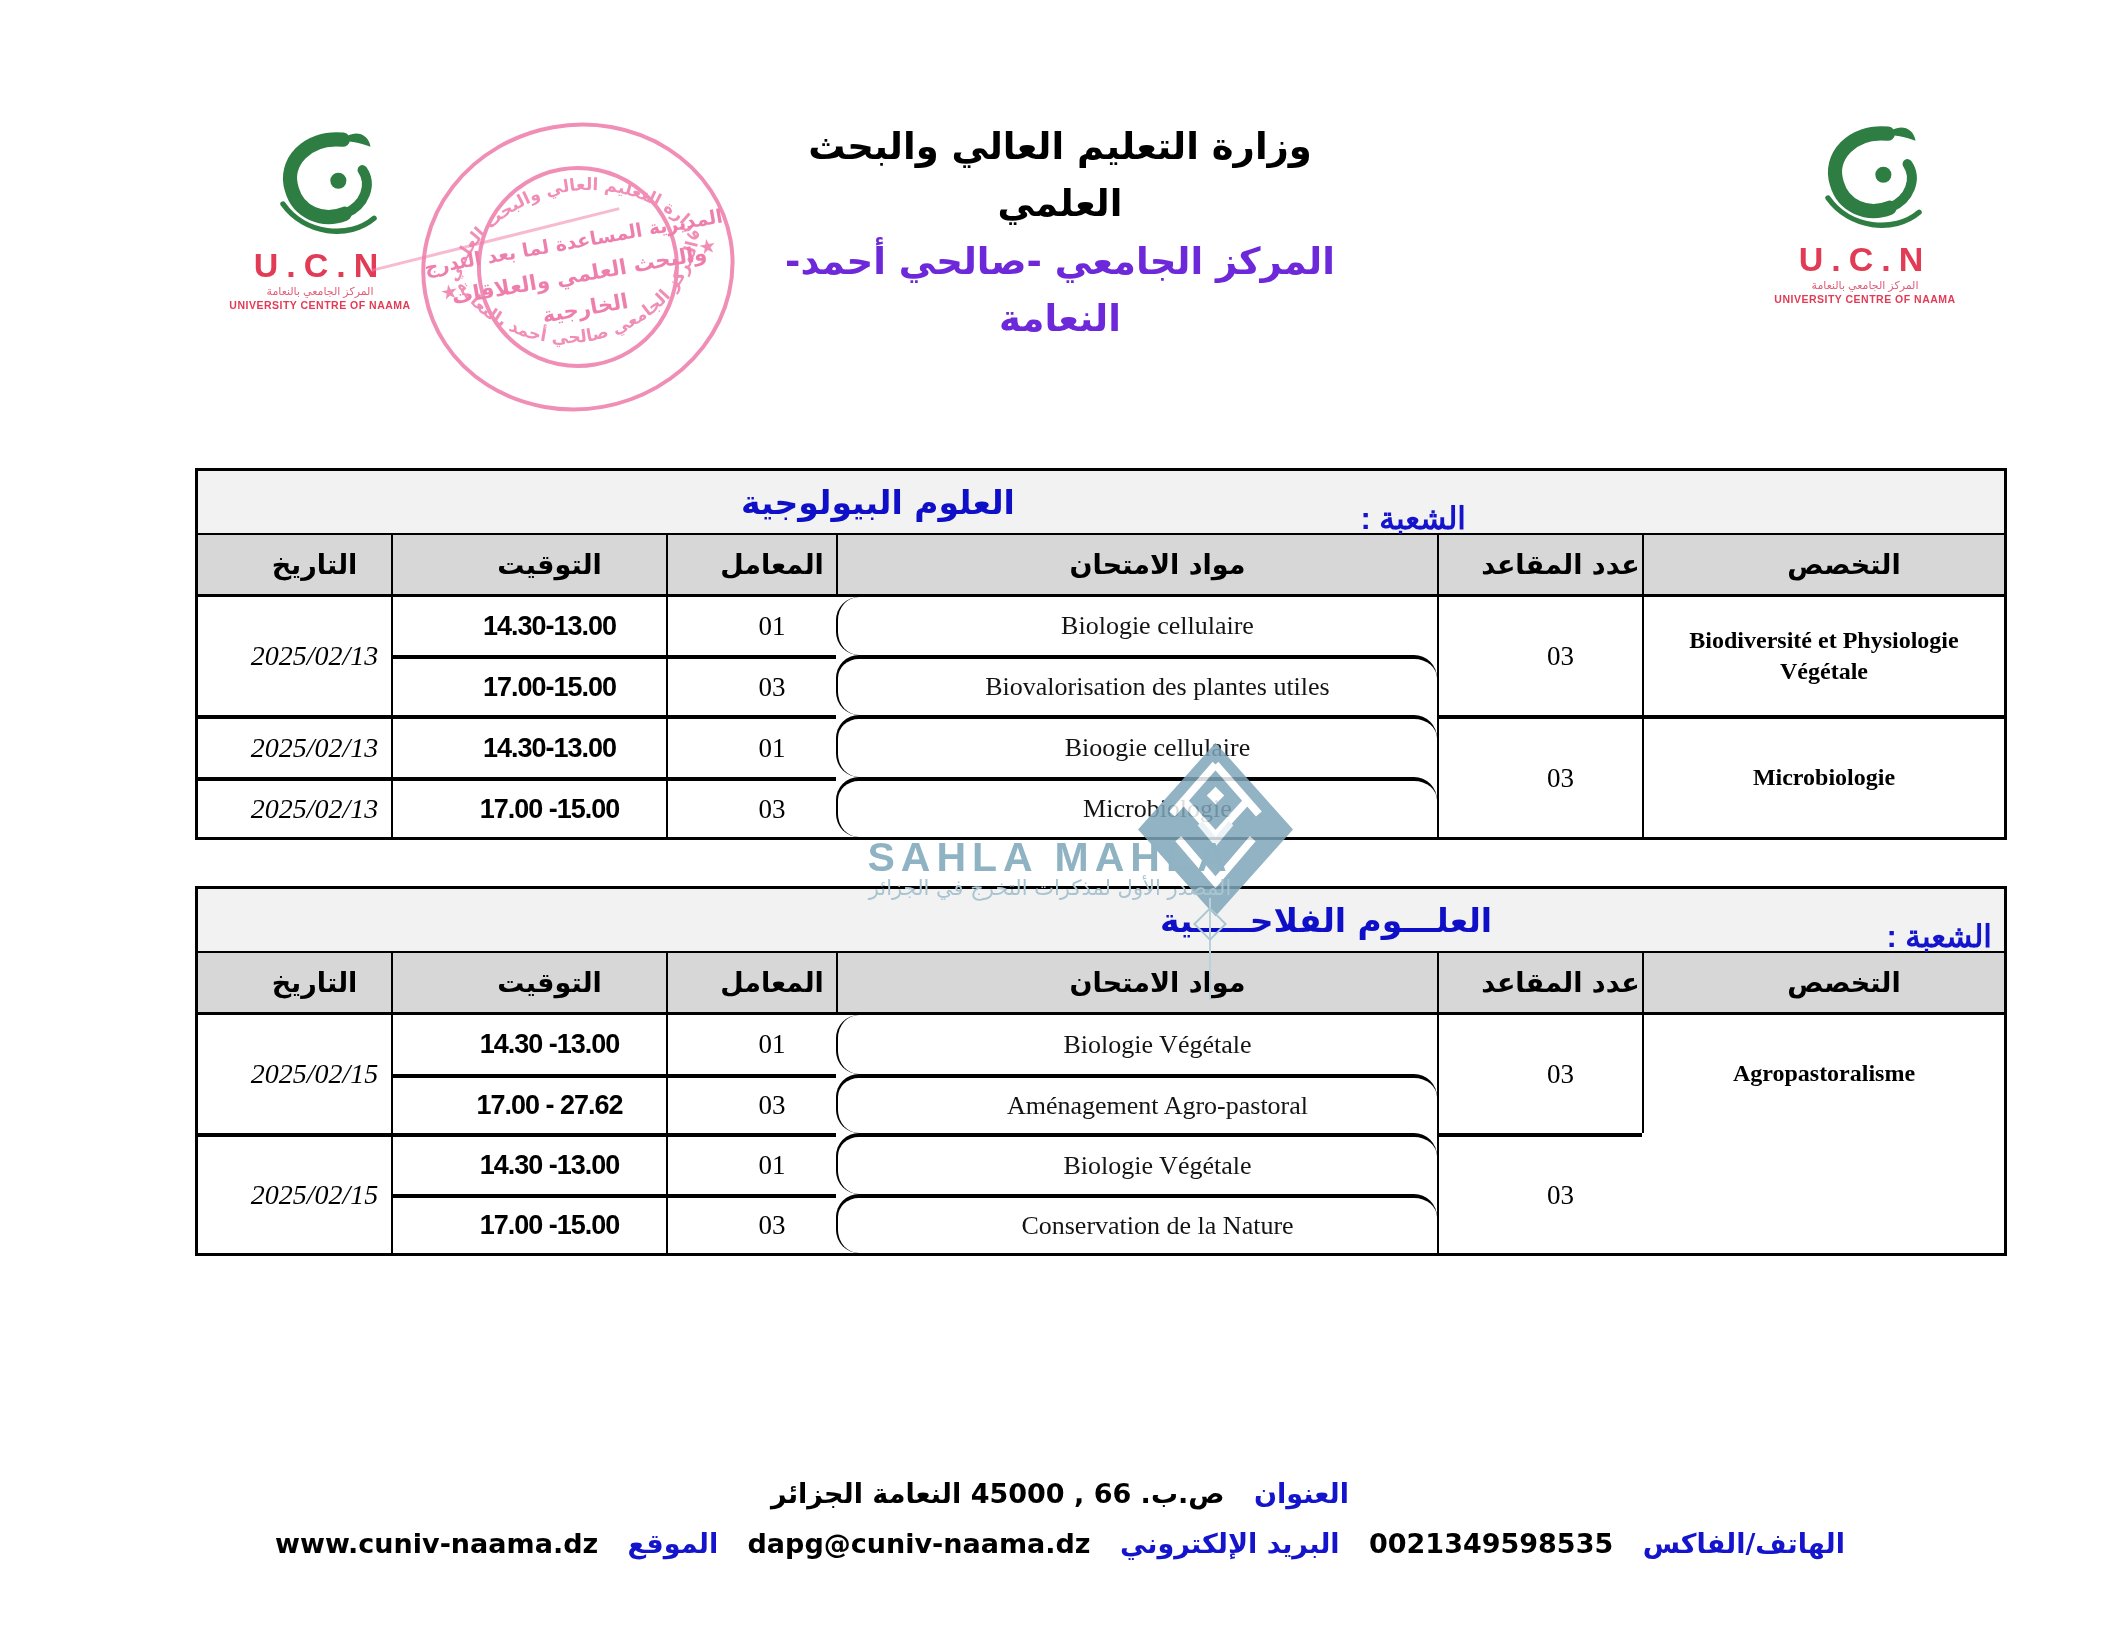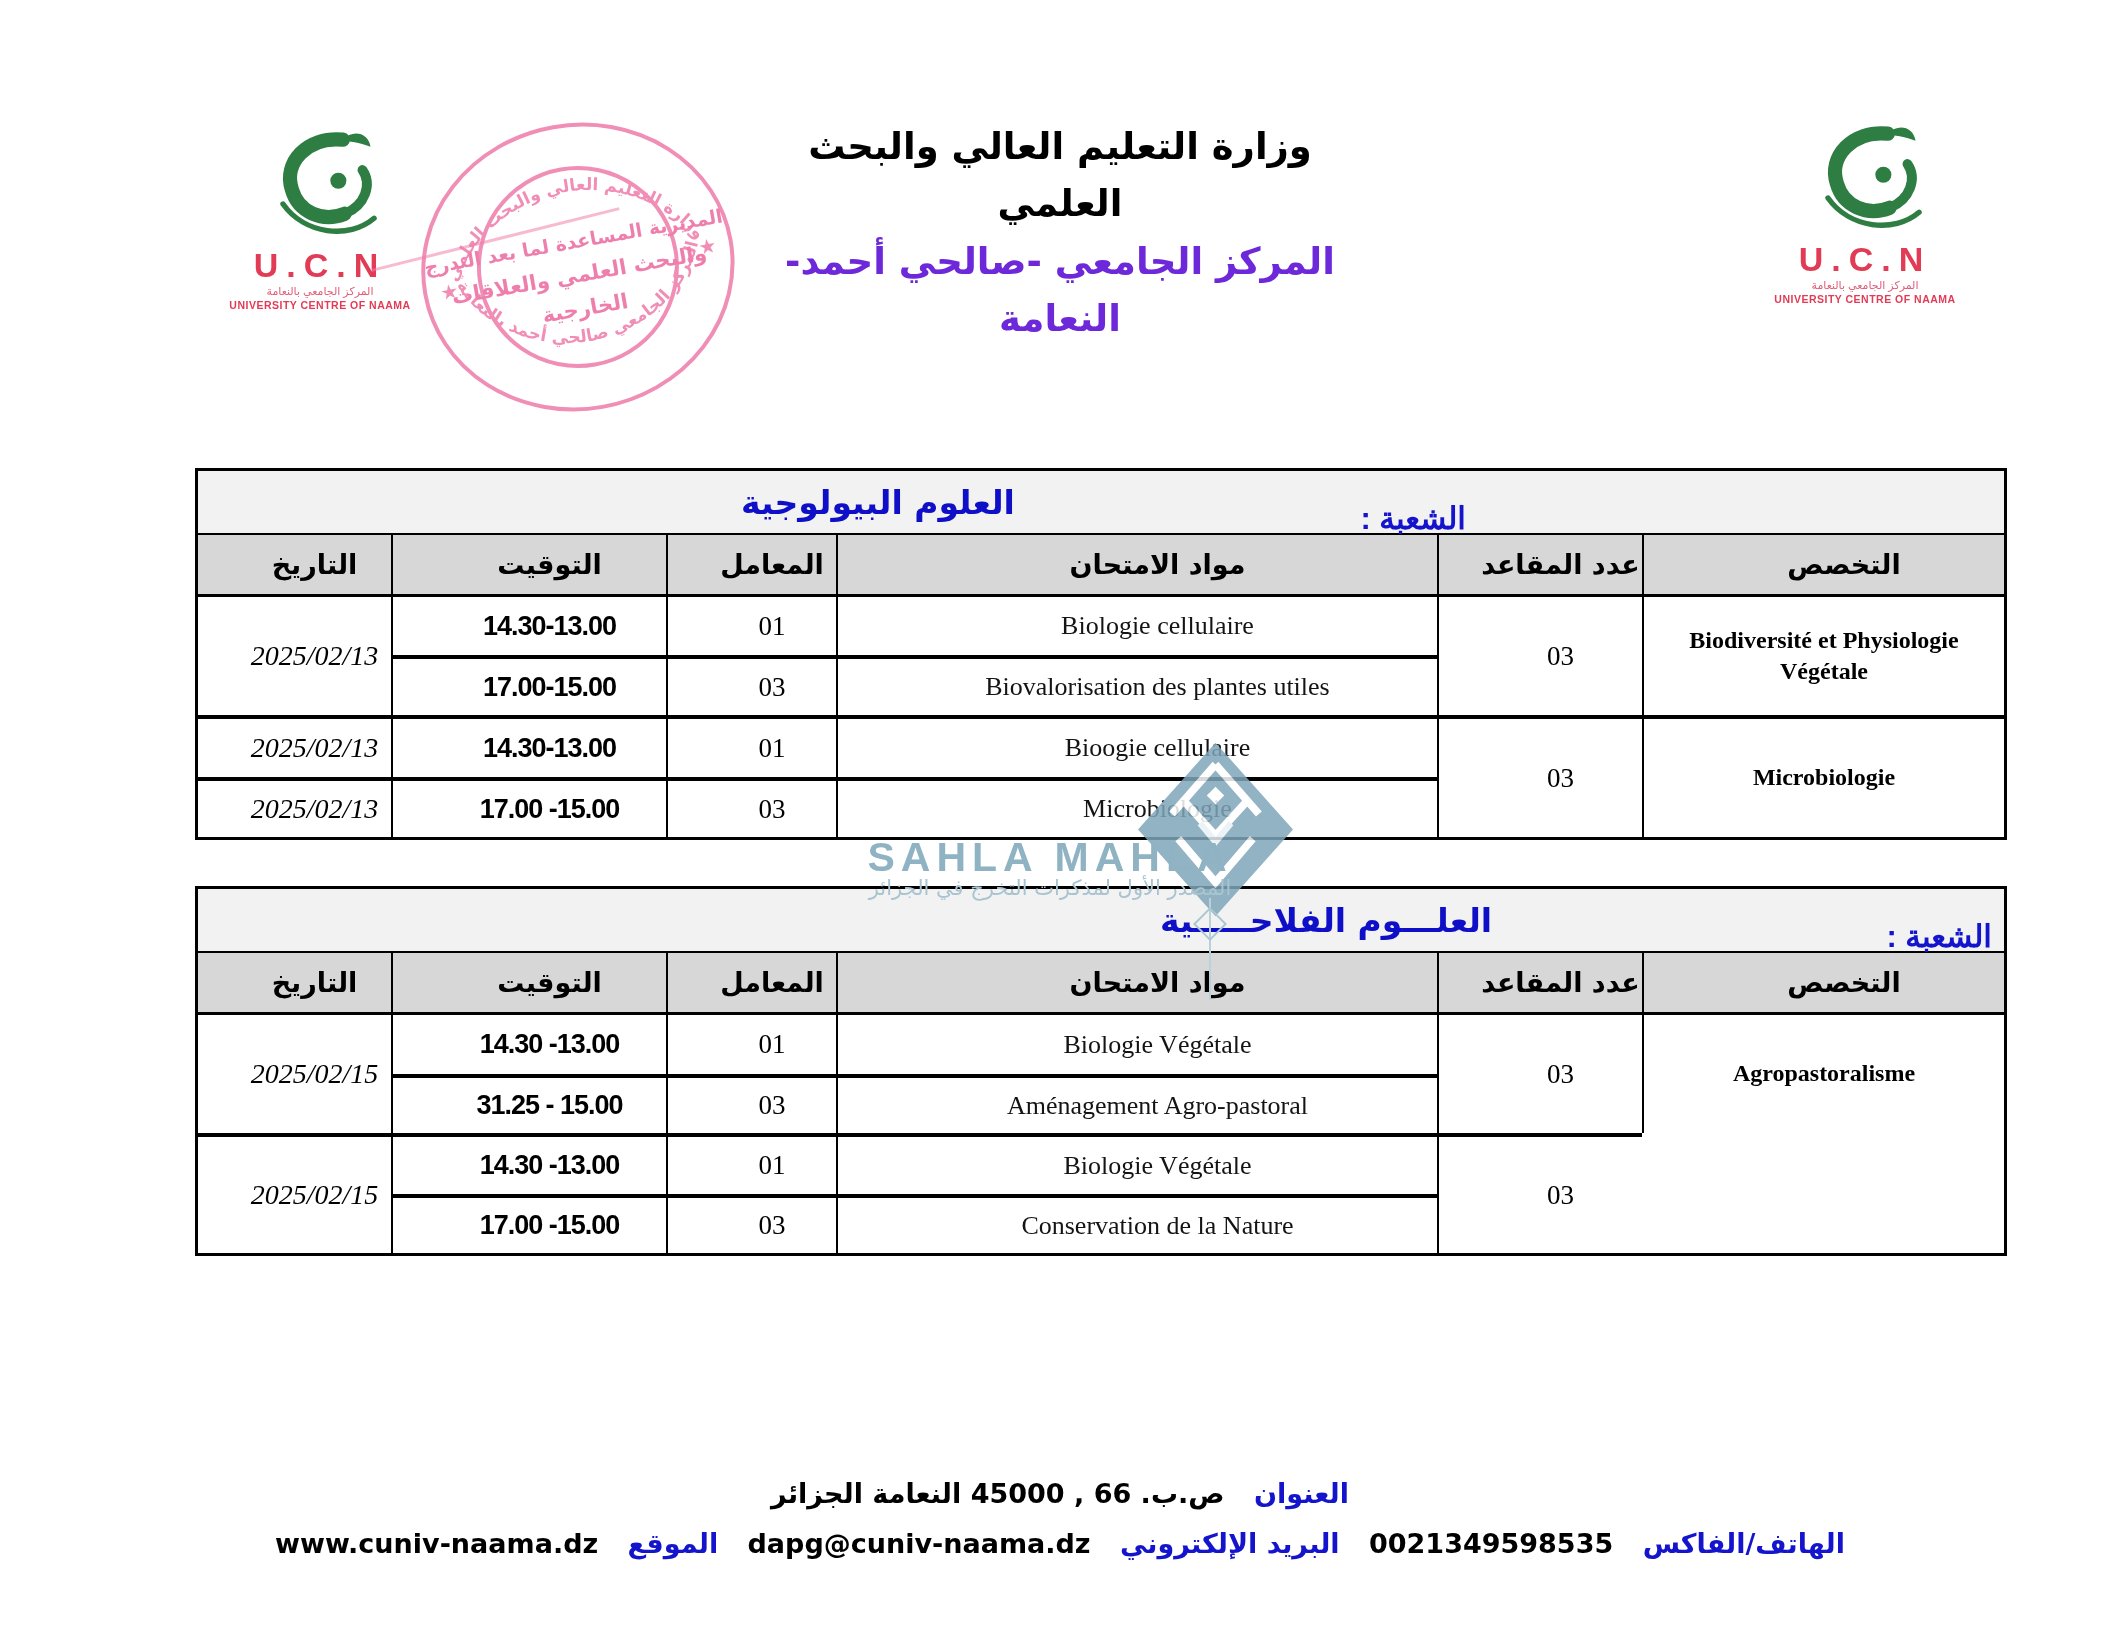--- a/index.html
+++ b/index.html
@@ -54,21 +54,21 @@
   .t1 .sec-title{left:470px;}
   .t2 .sec-label{right:12px;}
   .t2 .sec-title{left:918px;}
 
   .hd{background:#d7d7d7;border-bottom:3px solid #000;font-weight:bold;font-size:27px;
       direction:rtl;font-family:"DejaVu Sans",sans-serif;}
 
   .date{font-family:"Liberation Serif",serif;font-style:italic;font-size:28px;}
   .time{font-family:"Liberation Sans",sans-serif;font-weight:bold;font-size:27px;letter-spacing:-1px;}
   .coeff{font-family:"Liberation Serif",serif;font-size:27px;}
-  .subj{font-family:"Liberation Serif",serif;font-size:26px;color:#141414;}
+  .subj{font-family:"Liberation Serif",serif;font-size:26px;color:#141414;border-radius:23px;}
   .seats{font-family:"Liberation Serif",serif;font-size:27px;}
   .spec{font-family:"Liberation Serif",serif;font-weight:bold;font-size:24px;line-height:1.3;padding:0 14px;}
 
   
   .footer-line{position:absolute;left:0;width:2120px;text-align:center;direction:rtl;
                font-weight:bold;font-size:27px;font-family:"DejaVu Sans",sans-serif;}
   .footer-1{top:1478px;}
   .footer-2{top:1528px;}
   .footer-line .lbl{color:#1414cc;margin:0 10px;}
   .footer-line .val{color:#000;margin:0 10px;}
@@ -191,21 +191,21 @@
     <div class="c hd" style="grid-row:2;grid-column:4">مواد الامتحان</div>
     <div class="c hd" style="grid-row:2;grid-column:5">عدد المقاعد</div>
     <div class="c hd" style="grid-row:2;grid-column:6">التخصص</div>
 
     <div class="c date nol" style="grid-row:3/5;grid-column:1">2025/02/15</div>
     <div class="c time" style="grid-row:3;grid-column:2">14.30 -13.00</div>
     <div class="c coeff" style="grid-row:3;grid-column:3">01</div>
     <div class="c subj" style="grid-row:3;grid-column:4">Biologie Végétale</div>
     <div class="c seats" style="grid-row:3/5;grid-column:5">03</div>
     <div class="c spec" style="grid-row:3/5;grid-column:6">Agropastoralisme</div>
-    <div class="c time bt4" style="grid-row:4;grid-column:2">31.25 - 15.00</div>
+    <div class="c time bt4" style="grid-row:4;grid-column:2">17.00 - 27.62</div>
     <div class="c coeff bt4" style="grid-row:4;grid-column:3">03</div>
     <div class="c subj bt4" style="grid-row:4;grid-column:4">Aménagement Agro-pastoral</div>
 
     <div class="c date nol bt4" style="grid-row:5/7;grid-column:1">2025/02/15</div>
     <div class="c time bt4" style="grid-row:5;grid-column:2">14.30 -13.00</div>
     <div class="c coeff bt4" style="grid-row:5;grid-column:3">01</div>
     <div class="c subj bt4" style="grid-row:5;grid-column:4">Biologie Végétale</div>
     <div class="c seats bt4" style="grid-row:5/7;grid-column:5">03</div>
     <div class="c time bt4" style="grid-row:6;grid-column:2">17.00 -15.00</div>
     <div class="c coeff bt4" style="grid-row:6;grid-column:3">03</div>

